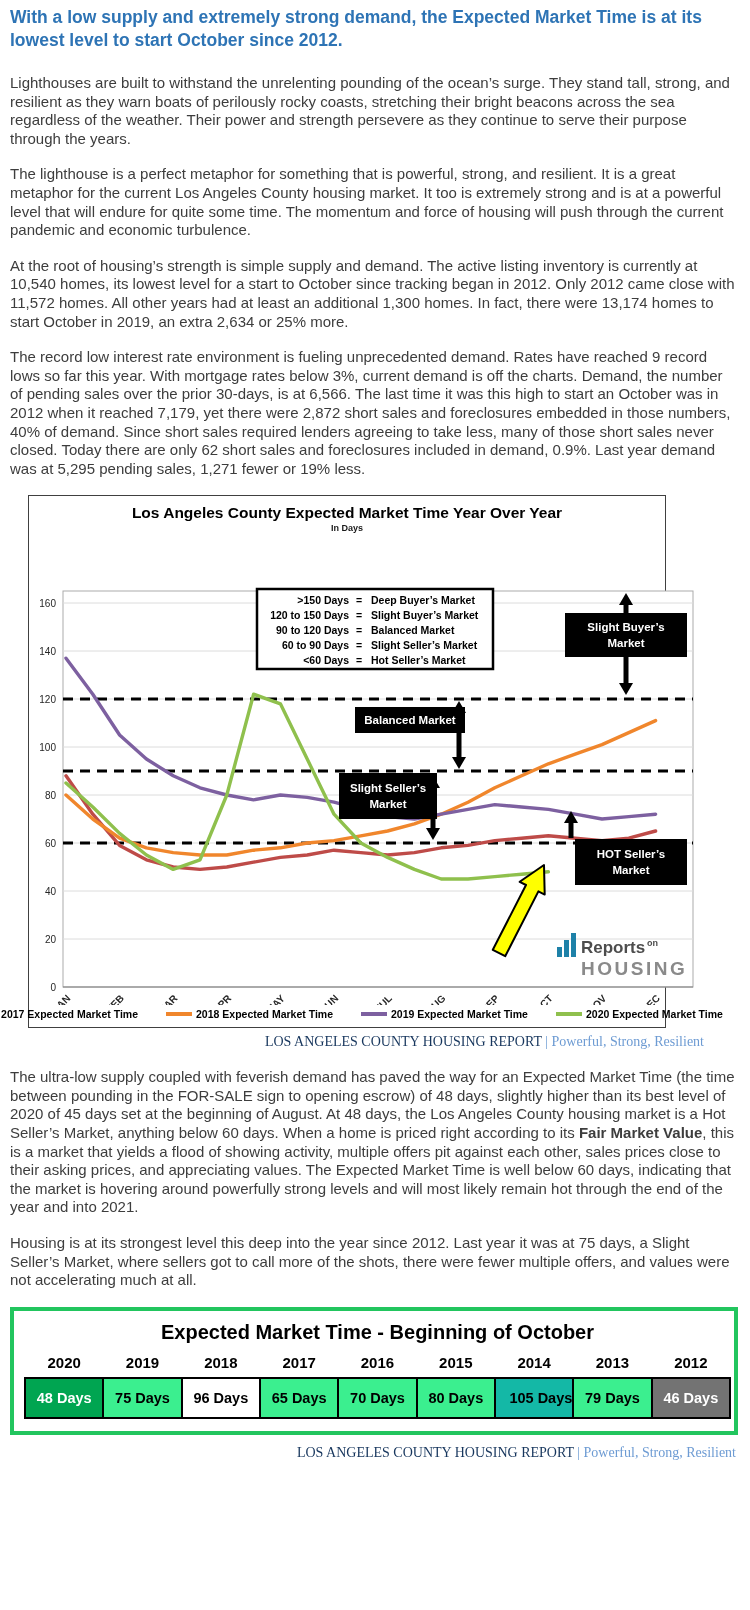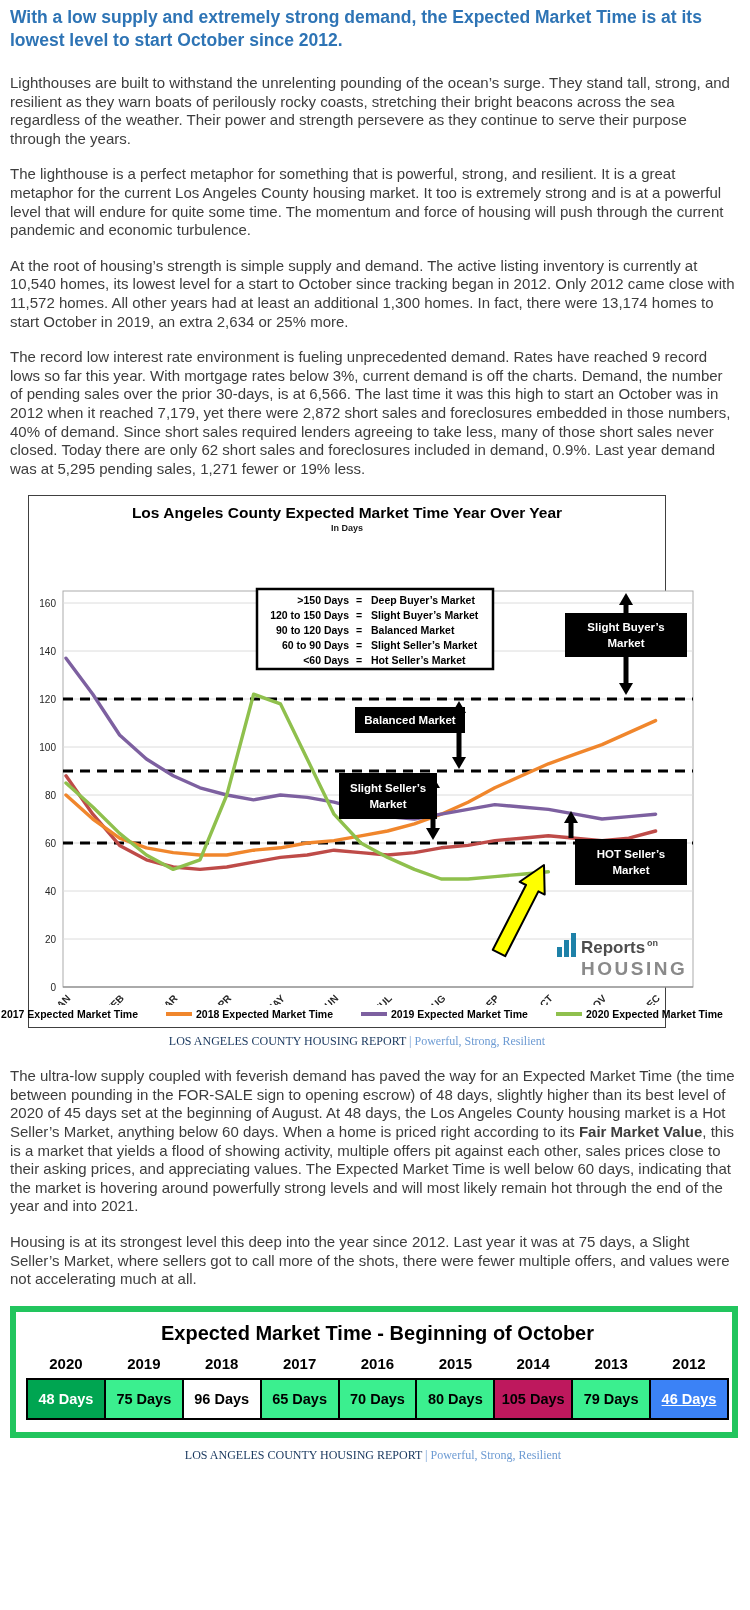--- a/index.html
+++ b/index.html
@@ -46,31 +46,31 @@
 
   .chart-legend {
     display: flex; justify-content: center; align-items: center;
     gap: 28px; padding: 3px 0 7px 0;
     font-size: 10.5px; font-weight: bold; color: #000;
   }
   .legend-item { display: inline-flex; align-items: center; white-space: nowrap; }
   .legend-swatch { width: 26px; height: 4px; margin-right: 4px; display: inline-block; }
 
   .caption {
-    text-align: center;
+    text-align: right;
     font-family: "Liberation Serif", serif;
-    font-size: 12px;
+    font-size: 14px;
     color: #17365D;
     margin: 6px 34px 18px 0;
   }
   .caption.caption2 { margin: 10px 2px 2px 0; }
   .cap-sep, .cap-tag { color: #6D9BD3; }
 
   .table-box {
-    border: 6px solid #22c55e;
+    border: 4px solid #22c55e;
     padding: 8px 3px 12px 10px;
     margin: 2px 0 8px 0;
     background: #fff;
   }
   .table-title { text-align: center; font-size: 20px; font-weight: bold; color: #000; margin: 2px 0 8px 0; }
   .mt-table { width: 100%; border-collapse: collapse; table-layout: fixed; }
   .mt-table th { font-size: 15px; font-weight: bold; color: #000; padding: 2px 0 6px 0; }
   .mt-table td { border: 2px solid #000; text-align: center; font-size: 14.5px; font-weight: bold; padding: 11px 0; }
 </style>
 </head>
@@ -217,23 +217,23 @@
           </tr>
         </thead>
       <tbody>
           <tr id="mt-values">
             <td style="background: rgb(0, 165, 81); color: rgb(255, 255, 255);">48 Days</td>
             <td style="background: rgb(59, 239, 143); color: rgb(0, 0, 0);">75 Days</td>
             <td style="background: rgb(255, 255, 255); color: rgb(0, 0, 0);">96 Days</td>
             <td style="background: rgb(59, 239, 143); color: rgb(0, 0, 0);">65 Days</td>
             <td style="background: rgb(59, 239, 143); color: rgb(0, 0, 0);">70 Days</td>
             <td style="background: rgb(59, 239, 143); color: rgb(0, 0, 0);">80 Days</td>
-            <td style="background: #be185d; color: rgb(0, 0, 0);">105 Days</td>
+            <td style="background: #14b8a6; color: rgb(0, 0, 0); text-align: right;">105 Days</td>
             <td style="background: rgb(59, 239, 143); color: rgb(0, 0, 0);">79 Days</td>
-            <td style="background: #3b82f6; color: rgb(255, 255, 255); text-decoration: underline;">46 Days</td>
+            <td style="background: #737373; color: rgb(255, 255, 255);">46 Days</td>
           </tr>
         </tbody>
     </table>
   </div>
 
   <div class="caption caption2"><span class="cap-main">LOS ANGELES COUNTY HOUSING REPORT</span><span class="cap-sep"> | </span><span class="cap-tag">Powerful, Strong, Resilient</span></div>
 
 </div>
 
 </body></html>

